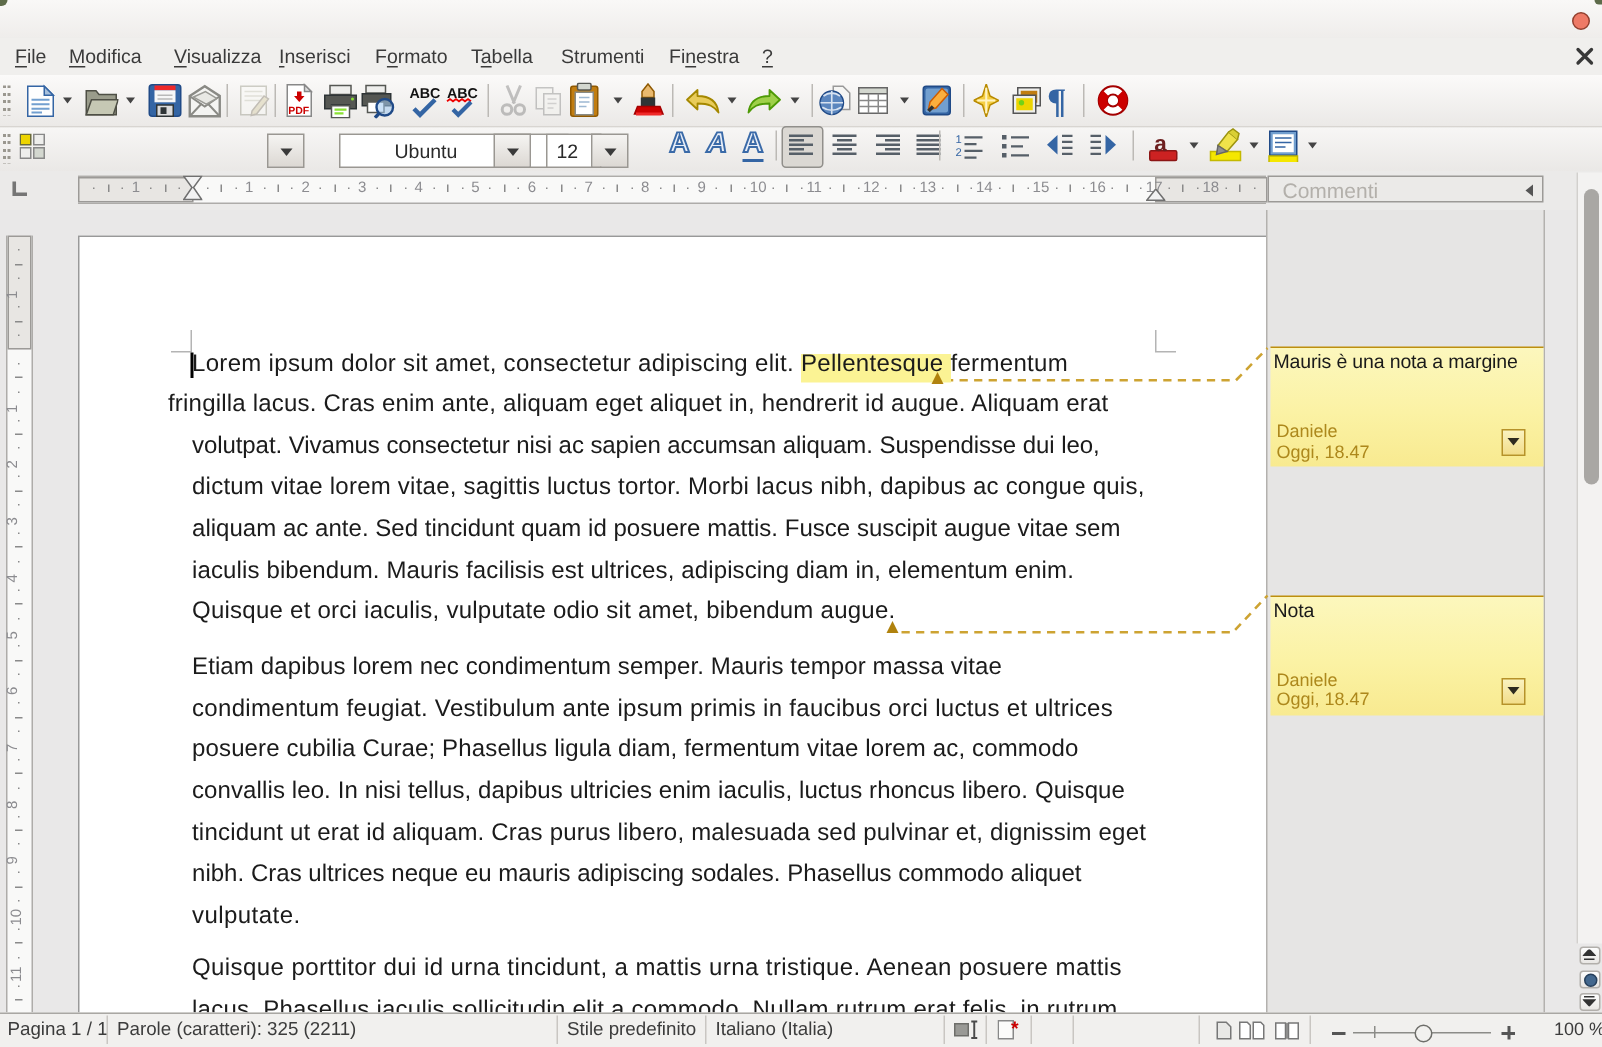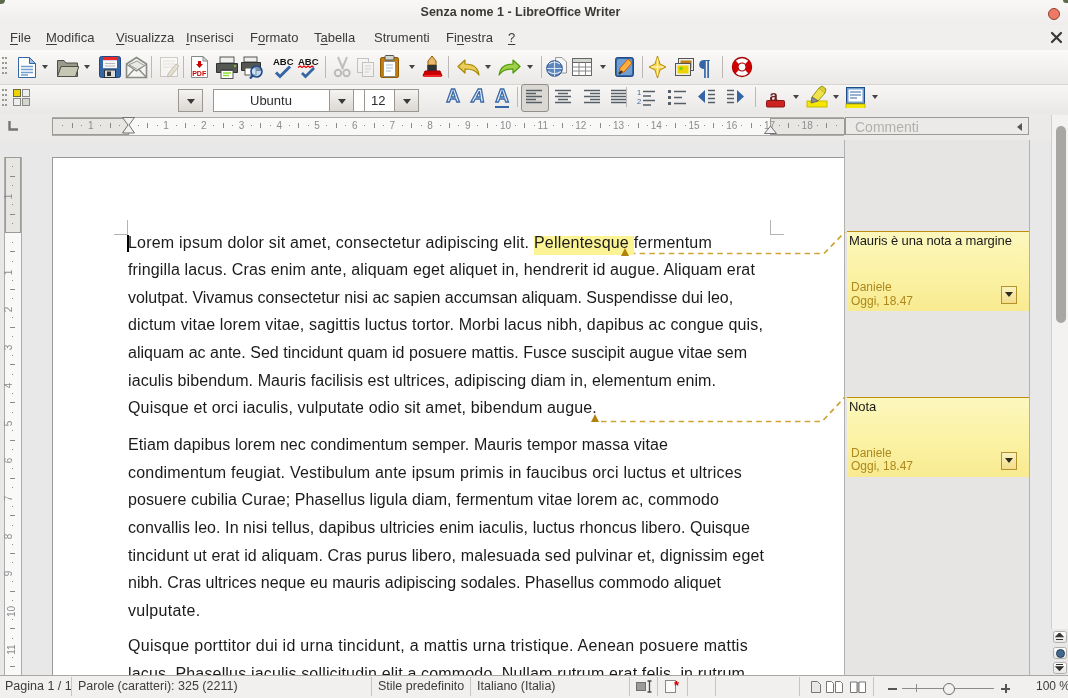--- a/index.html
+++ b/index.html
@@ -56,21 +56,20 @@
 #vthumb{left:4px;top:11px;width:10px;height:197px;background:#a9a7a4;border-radius:5px;}
 .navbtn{position:absolute;left:1053px;width:12px;height:10px;background:linear-gradient(#fdfdfd,#e9e7e4);border:1px solid #b2afab;border-radius:2.5px;}
 
 #statusbar{left:0;top:675px;width:1068px;height:23px;background:#f1f0ee;border-top:1px solid #a9a7a3;box-sizing:border-box;}
 .st{top:679px;font-size:12.5px;color:#3c3c3c;white-space:pre;text-align:right;}
 .ssep{top:677px;width:1px;height:19px;background:#c9c6c2;}
 </style></head>
 <body>
 <div id="win">
 <div class="abs" id="titlebar"></div>
-<div class="abs" id="title">Senza nome 1 - LibreOffice Writer</div>
 <div class="abs" style="left:1048px;top:8px;width:10px;height:10px;border-radius:50%;background:#ee7a66;border:1px solid #93402f;"></div>
 <div class="abs" style="left:0;top:0;width:5px;height:4px;background:#5d6b4a;border-bottom-right-radius:5px;"></div>
 <div class="abs" style="left:1063px;top:0;width:5px;height:3px;background:#5d6b4a;border-bottom-left-radius:5px;"></div>
 <div class="abs" id="menubar"></div>
 <div class="abs menu" style="left:10px;"><u>F</u>ile</div>
 <div class="abs menu" style="left:46px;"><u>M</u>odifica</div>
 <div class="abs menu" style="left:116px;"><u>V</u>isualizza</div>
 <div class="abs menu" style="left:186px;"><u>I</u>nserisci</div>
 <div class="abs menu" style="left:250px;">F<u>o</u>rmato</div>
 <div class="abs menu" style="left:314px;">T<u>a</u>bella</div>
@@ -220,21 +219,21 @@
  <circle cx="11" cy="11" r="9.5" fill="#fff" stroke="#a40000" stroke-width="1.4"></circle>
  <circle cx="11" cy="11" r="4" fill="#fff" stroke="#a40000" stroke-width="1.2"></circle>
  <g transform="rotate(45 11 11)">
           <path d="M11 1.5 A 9.5 9.5 0 0 1 20.5 11 L15 11 A 4 4 0 0 0 11 7 Z" fill="#cc0000"></path>
  <path d="M11 20.5 A 9.5 9.5 0 0 1 1.5 11 L7 11 A 4 4 0 0 0 11 15 Z" fill="#cc0000"></path>
         </g>
 </svg>
 </div>
 
 <div class="abs combtn" style="left:178px;"></div>
-<div class="abs combo" style="left:213px;width:115px;padding-left:36px;">Ubuntu</div>
+<div class="abs combo" style="left:226px;width:115px;padding-left:36px;">Ubuntu</div>
 <div class="abs combtn" style="left:329px;"></div>
 <div class="abs combo" style="left:364px;width:29px;">12</div>
 <div class="abs combtn" style="left:394px;"></div>
 <div id="icons2">
 <svg class="abs" style="left:13px;top:89px;" width="17" height="17" viewBox="0 0 17 17">
  <rect x="0.5" y="0.5" width="7" height="7" fill="#edd400" stroke="#6b6b3a"></rect>
  <rect x="9.5" y="0.5" width="7" height="7" fill="#eeeeec" stroke="#888"></rect>
  <rect x="0.5" y="9.5" width="7" height="7" fill="#eeeeec" stroke="#888"></rect>
  <rect x="9.5" y="9.5" width="7" height="7" fill="#d3d7cf" stroke="#888"></rect>
 </svg>
@@ -484,21 +483,21 @@
   <div class="anch" style="left:590.5px;top:274px;"></div>
 
   <div class="cornv" style="left:127px;top:80px;"></div>
   <div class="cornh" style="left:114px;top:94px;"></div>
   <div class="cornv" style="left:770px;top:80px;"></div>
   <div class="cornh" style="left:770px;top:94px;"></div>
 
   <div class="abs" style="left:127px;top:95px;width:2px;height:17px;background:#000;"></div>
   <div id="doctext">
         <div class="dl" id="dl0" style="left:128px;top:93.60000000000001px;letter-spacing:0.21px;">Lorem ipsum dolor sit amet, consectetur adipiscing elit. <span class="hl">Pellentesque </span>fermentum</div>
-        <div class="dl" id="dl1" style="left:128px;top:121.2px;letter-spacing:0.138px;">fringilla lacus. Cras enim ante, aliquam eget aliquet in, hendrerit id augue. Aliquam erat</div>
+        <div class="dl" id="dl1" style="left:112px;top:121.2px;letter-spacing:0.138px;">fringilla lacus. Cras enim ante, aliquam eget aliquet in, hendrerit id augue. Aliquam erat</div>
         <div class="dl" id="dl2" style="left:128px;top:148.8px;letter-spacing:-0.047px;">volutpat. Vivamus consectetur nisi ac sapien accumsan aliquam. Suspendisse dui leo,</div>
         <div class="dl" id="dl3" style="left:128px;top:176.39999999999998px;letter-spacing:0.157px;">dictum vitae lorem vitae, sagittis luctus tortor. Morbi lacus nibh, dapibus ac congue quis,</div>
         <div class="dl" id="dl4" style="left:128px;top:204px;letter-spacing:0.021px;">aliquam ac ante. Sed tincidunt quam id posuere mattis. Fusce suscipit augue vitae sem</div>
         <div class="dl" id="dl5" style="left:128px;top:231.59999999999997px;letter-spacing:0.087px;">iaculis bibendum. Mauris facilisis est ultrices, adipiscing diam in, elementum enim.</div>
         <div class="dl" id="dl6" style="left:128px;top:259.2px;letter-spacing:0.168px;">Quisque et orci iaculis, vulputate odio sit amet, bibendum augue.</div>
         <div class="dl" id="dl7" style="left:128px;top:296.09999999999997px;letter-spacing:0.08px;">Etiam dapibus lorem nec condimentum semper. Mauris tempor massa vitae</div>
         <div class="dl" id="dl8" style="left:128px;top:323.7px;letter-spacing:0.214px;">condimentum feugiat. Vestibulum ante ipsum primis in faucibus orci luctus et ultrices</div>
         <div class="dl" id="dl9" style="left:128px;top:351.3px;letter-spacing:0.096px;">posuere cubilia Curae; Phasellus ligula diam, fermentum vitae lorem ac, commodo</div>
         <div class="dl" id="dl10" style="left:128px;top:378.90000000000003px;letter-spacing:0.071px;">convallis leo. In nisi tellus, dapibus ultricies enim iaculis, luctus rhoncus libero. Quisque</div>
         <div class="dl" id="dl11" style="left:128px;top:406.49999999999994px;letter-spacing:0.13px;">tincidunt ut erat id aliquam. Cras purus libero, malesuada sed pulvinar et, dignissim eget</div>

